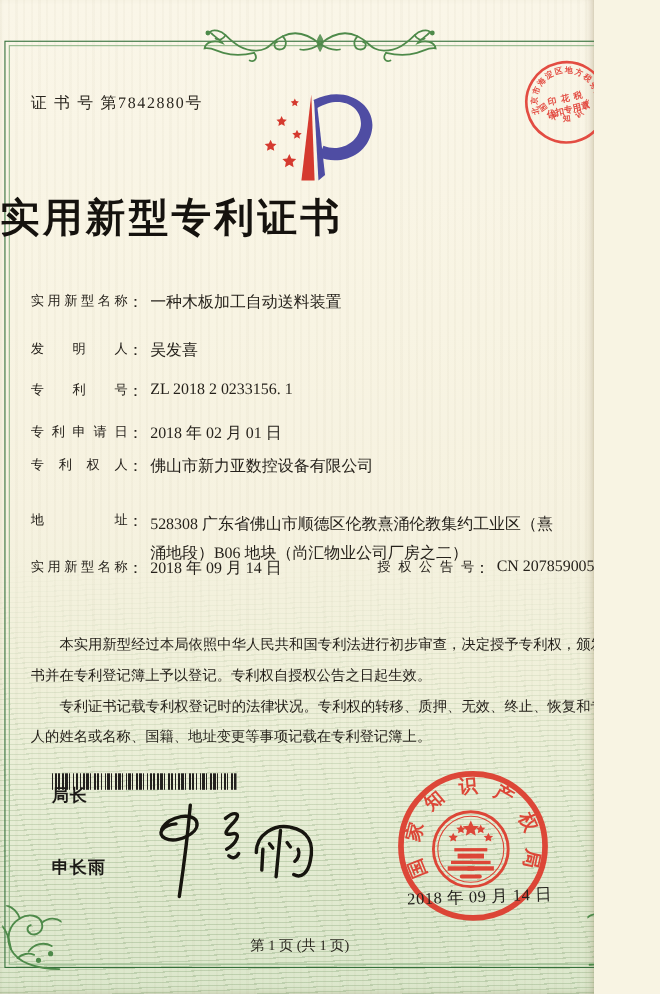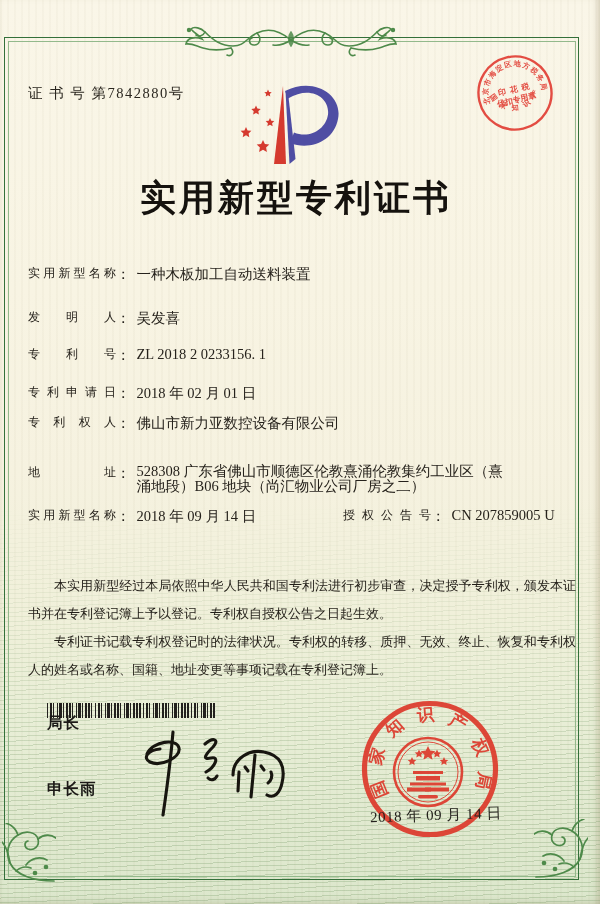--- a/index.html
+++ b/index.html
@@ -3,21 +3,21 @@
 <meta charset="utf-8">
 <style>
   * { margin:0; padding:0; box-sizing:border-box; }
   html,body { width:600px; height:904px; }
   body {
     font-family:"Liberation Serif","DejaVu Serif",serif;
     color:#26221c;
     background:#f8f4e3;
   }
   .page {
-    position:relative; width:600px; height:904px; overflow:hidden;
+    position:relative; width:540px; height:904px; overflow:hidden;
     background:
       repeating-linear-gradient(90deg, rgba(125,112,70,0.035) 0 2px, rgba(0,0,0,0) 2px 7px),
       linear-gradient(180deg,#faf6e8 0%,#f8f4e3 32%,#f6f2e0 52%,#f0f0da 68%,#e8eed6 80%,#e0e9cf 92%,#dce7cc 100%);
     box-shadow: inset -7px 0 9px -6px rgba(120,100,60,0.35), inset 0 -5px 8px -5px rgba(110,100,60,0.25);
   }
   .waves {
     position:absolute; inset:0; pointer-events:none;
     background:repeating-linear-gradient(178deg, rgba(120,155,105,0.30) 0 1px, rgba(0,0,0,0) 1px 4.6px);
     -webkit-mask-image:linear-gradient(180deg, rgba(0,0,0,0) 0 56%, rgba(0,0,0,0.55) 72%, #000 86%);
     mask-image:linear-gradient(180deg, rgba(0,0,0,0) 0 56%, rgba(0,0,0,0.55) 72%, #000 86%);
@@ -28,32 +28,32 @@
   }
   .frame-inner {
     position:absolute; left:7.5px; top:40.5px; width:568px; height:836px;
     border:1px solid #93b98b;
   }
   .cert-no {
     position:absolute; left:28px; top:84px;
     font-size:14.5px; letter-spacing:1.5px; color:#2a261f;
   }
   .title {
-    position:absolute; left:0; top:174px; width:592px; text-align:center;
+    position:absolute; left:0; top:174px; width:592px; text-align:left;
     font-size:36px; font-weight:700; letter-spacing:3px; color:#15120e;
   }
   .frow { position:absolute; left:28px; font-size:14.5px; display:flex; align-items:flex-start; white-space:nowrap; }
   .flabel {
     display:inline-block; width:88px; font-size:12px;
     text-align:justify; text-align-last:justify; -moz-text-align-last:justify;
     white-space:nowrap; overflow:visible;
   }
   .colon { display:inline-block; }
   .fval { padding-left:6px; }
-  .addr  { padding-left:6px; white-space:normal; width:374px; line-height:15px; }
+  .addr  { padding-left:6px; white-space:normal; width:374px; line-height:26px; }
   .grant-no-group { position:absolute; left:315px; top:0; display:flex; font-size:14.5px; }
   .paras {
     position:absolute; left:28px; top:538px; width:548px;
     font-size:13px; line-height:28px; color:#221e18; text-align:justify;margin-top:34px;
   }
   .paras p { text-indent:2em; }
   .barcode {
     position:absolute; left:47px; top:703px; width:168px; height:15px;
     background:repeating-linear-gradient(90deg,
       #23211e 0 1.5px, rgba(0,0,0,0) 1.5px 2.6px,
@@ -220,20 +220,21 @@
         <rect x="54" y="86.5" width="36" height="3"></rect>
         <rect x="51" y="91.5" width="42" height="4"></rect>
         <rect x="69" y="91.5" width="6" height="4"></rect>
         <rect x="62" y="99" width="20" height="3.6" rx="1.8"></rect>
       </g>
     </g>
   </svg>
 
   <div class="seal-date">2018 年 09 月 14 日</div>
 
+  <div class="footer">第 1 页 (共 1 页)</div>
 
   <svg class="corner-left" width="54" height="60" viewBox="0 0 54 60">
     <g stroke="#4e8a4a" stroke-width="1.7" fill="none" stroke-linecap="round">
       <path d="M52,58 C31,58 14,52 8,40 C3,30 6,18 16,12 C24,7 34,9 36,16 C38,23 32,28 26,26 C22,24 22,19 26,18"></path>
       <path d="M8,40 C6,28 3,22 0,19"></path>
       <path d="M16,12 C14,6 10,2 4,0"></path>
       <path d="M36,16 C42,11 49,11 54,15"></path>
       <path d="M24,42 C29,35 38,33 45,37"></path>
       <path d="M14,48 C18,44 24,43 29,45"></path>
       <circle cx="33" cy="50" r="1.5" fill="#4e8a4a"></circle>

